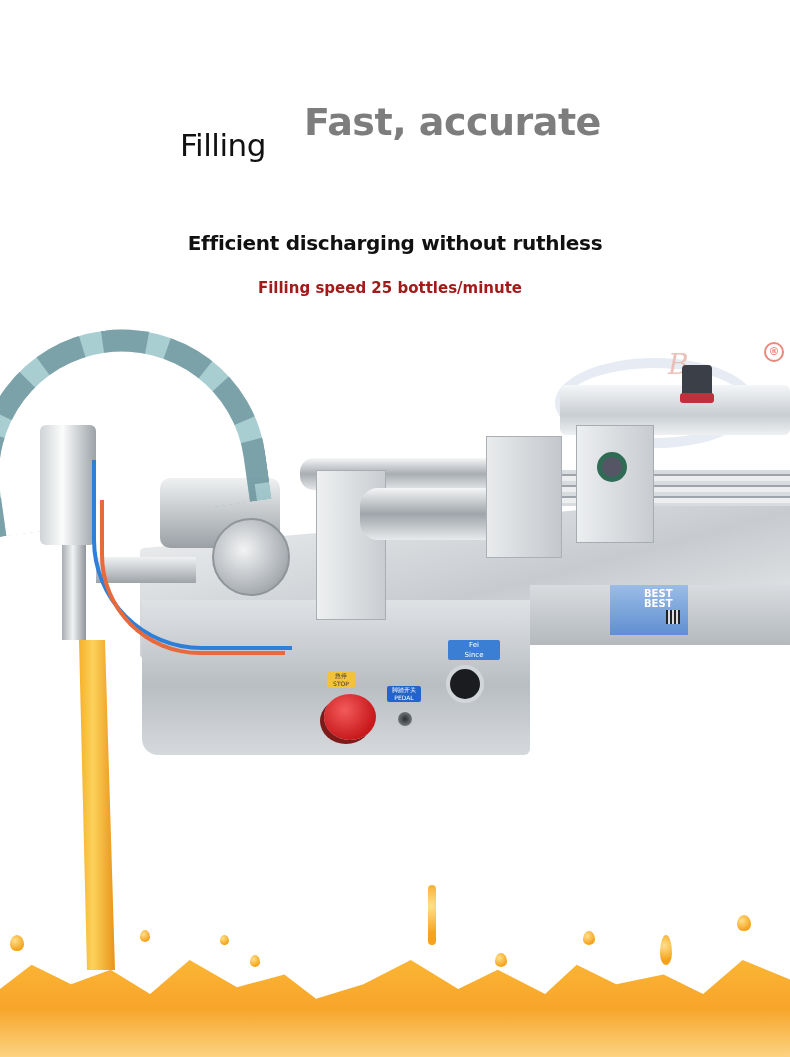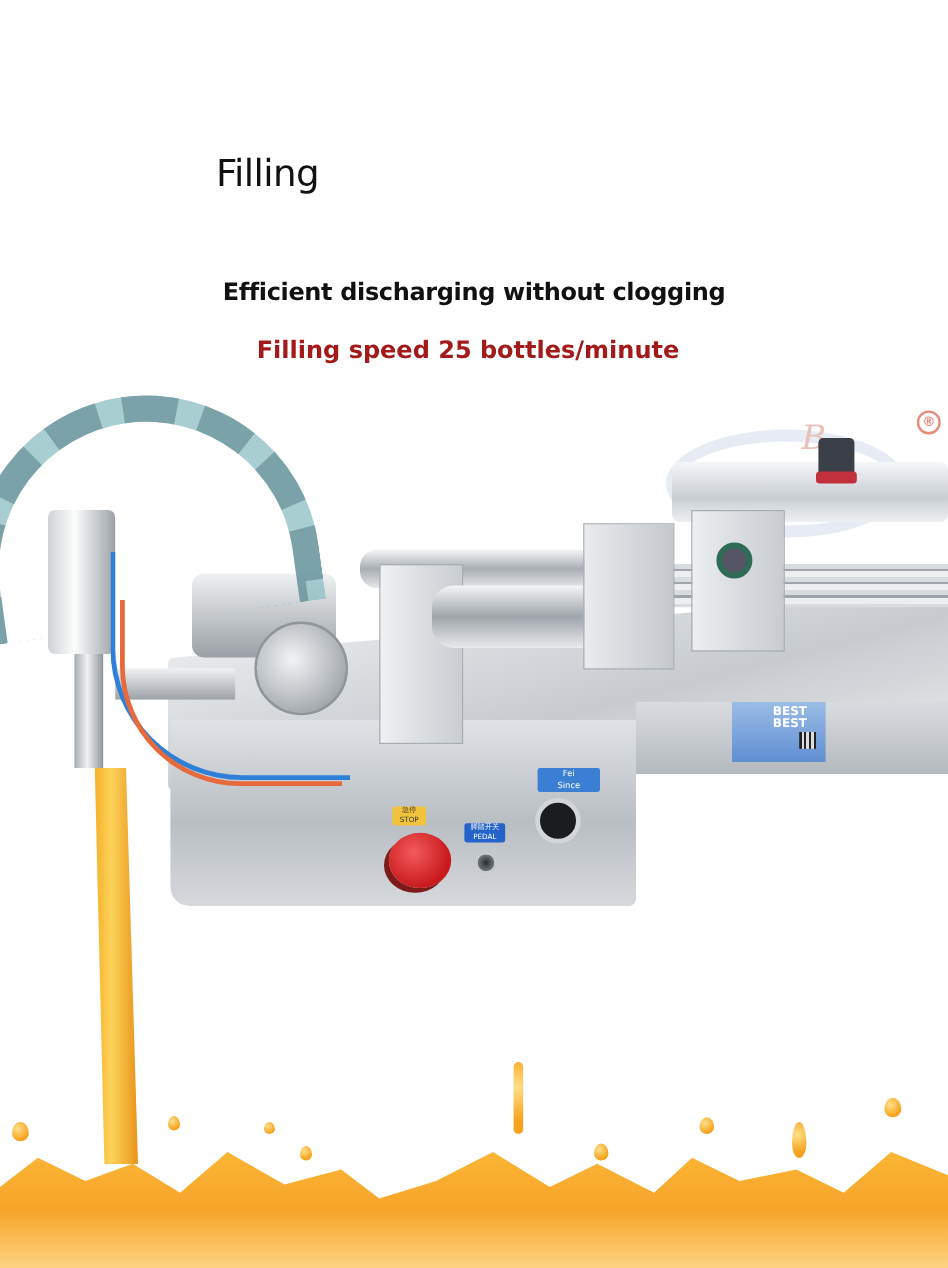--- a/index.html
+++ b/index.html
@@ -1,21 +1,21 @@
 <!DOCTYPE html>
 <html><head>
 <meta charset="utf-8">
 <style>
   *{box-sizing:border-box;margin:0;padding:0}
   body{width:790px;height:1057px;background:#fff;position:relative;overflow:hidden;font-family:"DejaVu Sans","Liberation Sans",sans-serif}
   .abs{position:absolute}
   .headline-lead{left:180px;top:127px;font-size:31px;font-weight:normal;color:#111;letter-spacing:-0.5px}
   .headline-main{left:304px;top:100px;font-size:38px;font-weight:bold;color:#7d7d7d;line-height:44px;letter-spacing:-0.5px}
   .subhead{left:0;width:790px;top:231px;text-align:center;font-size:20px;font-weight:bold;color:#111;letter-spacing:-0.3px}
-  .speed{left:0;width:780px;top:279px;text-align:center;font-size:20px;font-weight:bold;color:#a31a1a}
+  .speed{left:0;width:780px;top:279px;text-align:center;font-size:15px;font-weight:bold;color:#a31a1a}
   
   .rail{left:560px;top:385px;width:230px;height:50px;border-radius:6px;background:linear-gradient(#f4f6f8,#c9ced3 60%,#eef0f2)}
   .rods{left:560px;top:470px;width:230px;height:36px;background:repeating-linear-gradient(180deg,#d8dcdf 0 4px,#9ea4a9 4px 6px,#eceef0 6px 11px)}
   .base-top{left:140px;top:520px;width:650px;height:110px;background:linear-gradient(170deg,#e7e9eb,#c7cbcf 60%,#e1e3e5);transform:skewY(-5deg);border-radius:4px}
   .base-front{left:142px;top:600px;width:388px;height:155px;background:linear-gradient(180deg,#dfe2e5,#b9bec3 55%,#d6d9dc);border-radius:0 0 6px 16px}
   .base-right{left:530px;top:585px;width:260px;height:60px;background:linear-gradient(180deg,#d9dcdf,#b4b9be)}
   .cyl1{left:300px;top:458px;width:200px;height:32px;border-radius:14px;background:linear-gradient(#f5f6f7,#a9aeb3 50%,#e5e7e9)}
   .cyl2{left:360px;top:488px;width:200px;height:52px;border-radius:18px;background:linear-gradient(#f4f5f6,#9fa5aa 50%,#e8eaec)}
   .block1{left:486px;top:436px;width:76px;height:122px;background:linear-gradient(90deg,#e9ebed,#c4c8cc);border:1px solid #aab0b5}
   .block2{left:316px;top:470px;width:70px;height:150px;background:linear-gradient(90deg,#eef0f1,#c9cdd1);border:1px solid #a9aeb3}
@@ -46,22 +46,23 @@
   
   .stream{left:75px;top:640px;width:40px;height:330px;background:linear-gradient(90deg,#f4a71c,#fcd25a 45%,#e9931a);clip-path:polygon(10% 0,75% 0,100% 100%,30% 100%)}
   .splash{left:0;top:960px;width:790px;height:97px;background:linear-gradient(180deg,#fbb535,#f7a52a 50%,#fcd382);clip-path:polygon(0 30%,4% 5%,9% 25%,14% 10%,19% 35%,24% 0,30% 28%,36% 15%,40% 40%,46% 25%,52% 0,58% 30%,63% 10%,69% 35%,73% 5%,78% 25%,84% 15%,89% 35%,94% 0,100% 20%,100% 100%,0 100%)}
   .drop{border-radius:50% 50% 50% 50%/60% 60% 40% 40%;background:radial-gradient(circle at 35% 35%,#ffe08a,#f5a21c 70%)}
 </style>
 </head>
 <body>
 
 <div class="abs headline-lead">Filling</div>
 <div class="abs headline-main">
+  <div>Fast, accurate</div>
 </div>
-<div class="abs subhead">Efficient discharging without clogging</div>
+<div class="abs subhead">Efficient discharging without ruthless</div>
 <div class="abs speed">Filling speed 25 bottles/minute</div>
 
 <div>
   <div class="abs watermark-ring"></div>
   <div class="abs watermark-b">B</div>
   <div class="abs trademark">®</div>
   <div class="abs rail"></div>
   <div class="abs regulator"></div>
   <div class="abs reg-red"></div>
   <div class="abs base-top"></div>

